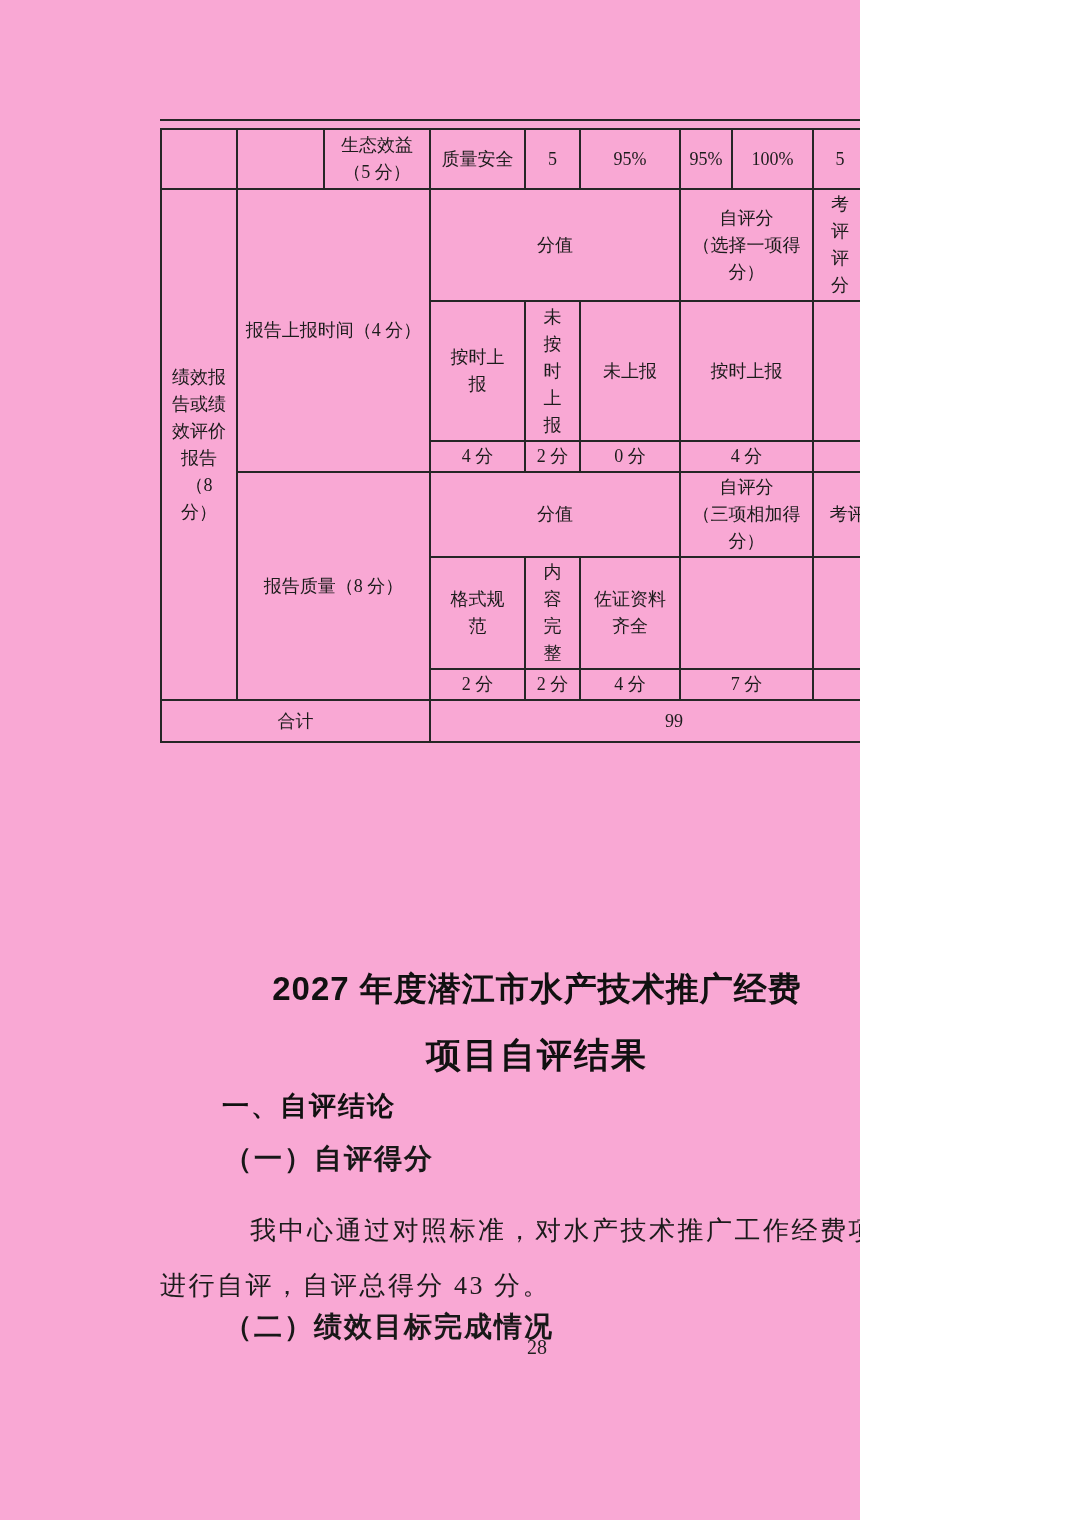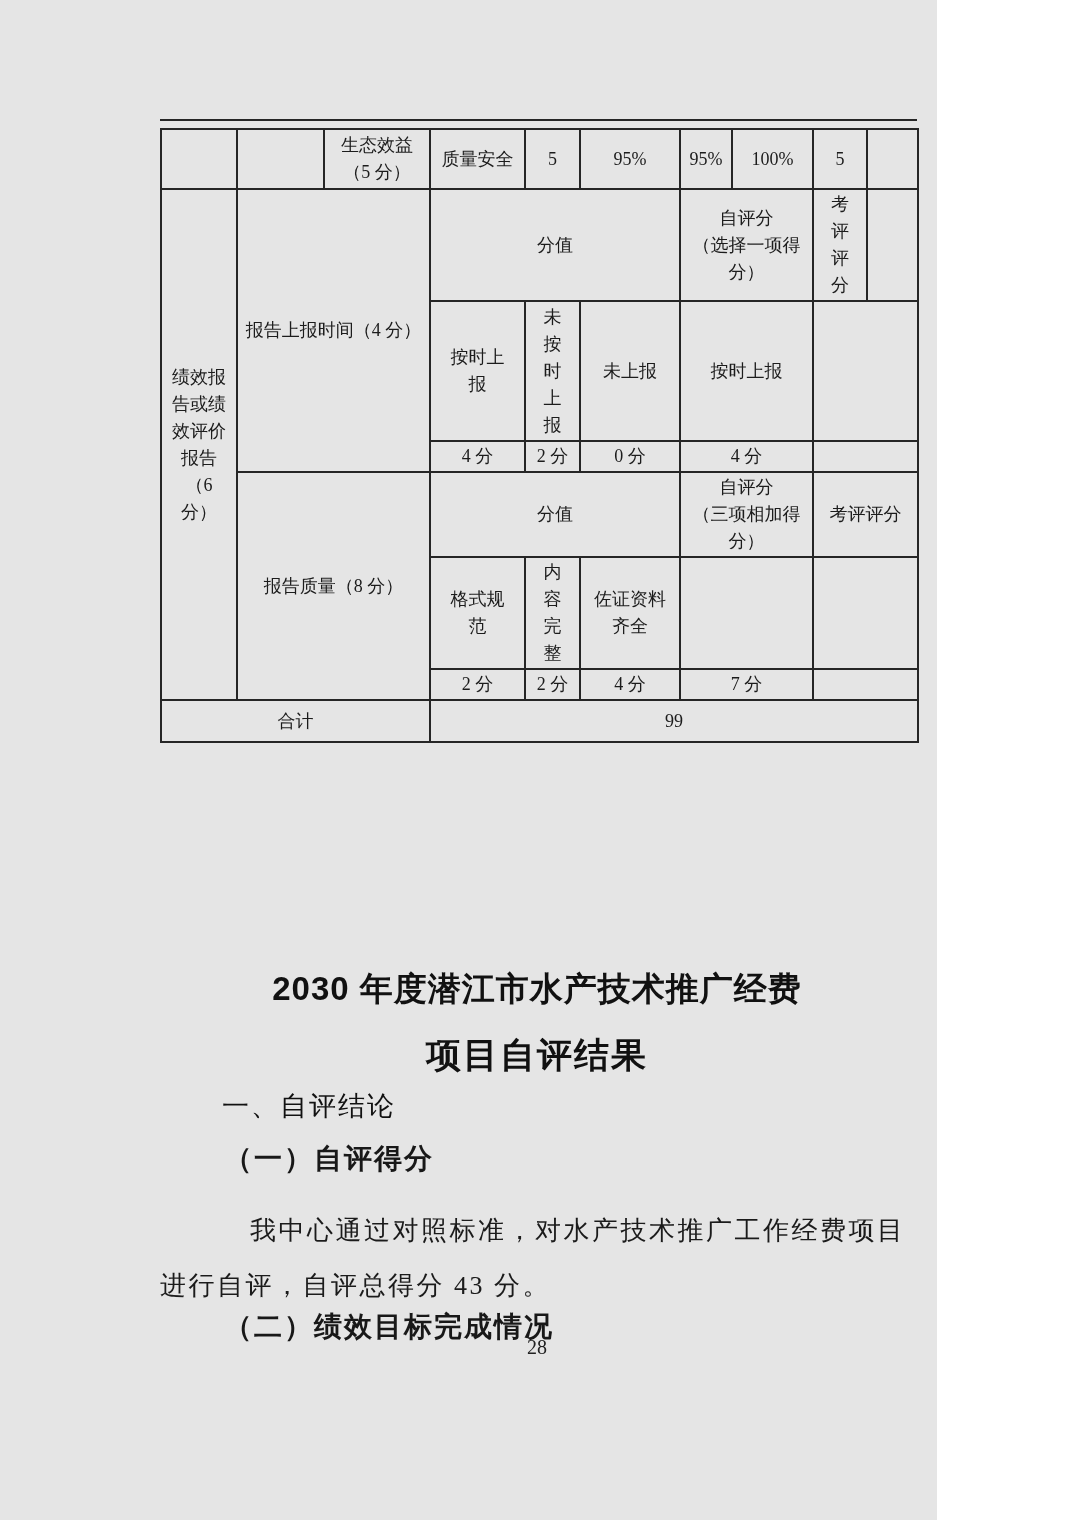--- a/index.html
+++ b/index.html
@@ -4,22 +4,22 @@
 <style>
   * { margin: 0; padding: 0; box-sizing: border-box; }
   html, body { background: #ffffff; }
   body {
     width: 1074px; height: 1520px;
     font-family: "Liberation Serif", "DejaVu Serif", serif;
     color: #1c1c1c;
   }
   .page {
     position: relative;
-    width: 937px; height: 1520px;
-    background: #e5e5e5;
+    width: 860px; height: 1520px;
+    background: #f9a8d4;
     overflow: hidden;
   }
 
   
   .top-rule {
     position: absolute;
     left: 160px; top: 119px;
     width: 757px; height: 0;
     border-top: 2px solid #262626;
   }
@@ -69,21 +69,21 @@
     font-weight: 700;
     color: #111;
   }
   .title-1 { top: 967px; font-size: 33px; letter-spacing: 1px; }
   .title-2 { top: 1032px; font-size: 35px; letter-spacing: 2px; }
 
   .h-section {
     position: absolute;
     left: 222px; top: 1088px;
     font-family: "Liberation Sans", "DejaVu Sans", sans-serif;
-    font-weight: 400;
+    font-weight: 700;
     font-size: 27px;
     letter-spacing: 2px;
     color: #111;
   }
   .h-sub {
     position: absolute;
     left: 224px;
     font-weight: 700;
     font-size: 28px;
     letter-spacing: 2px;
@@ -146,21 +146,21 @@
       <td>95%</td>
       <td>100%</td>
       <td>5</td>
       <td></td>
     </tr>
     <tr class="r2">
       <td rowspan="6">绩效报
 告或绩
 效评价
 报告
-（6
+（8
 分）</td>
       <td colspan="2" rowspan="3">报告上报时间（4 分）</td>
       <td colspan="3">分值</td>
       <td colspan="2">自评分
 （选择一项得
 分）</td>
       <td>考
 评
 评
 分</td>
@@ -213,21 +213,21 @@
       <td colspan="2"></td>
     </tr>
     <tr class="r8">
       <td colspan="3">合计</td>
       <td colspan="7">99</td>
     </tr>
   </tbody>
     </table>
 
 
-  <div class="doc-title title-1">2030 年度潜江市水产技术推广经费</div>
+  <div class="doc-title title-1">2027 年度潜江市水产技术推广经费</div>
   <div class="doc-title title-2">项目自评结果</div>
 
   <div class="h-section">一、自评结论</div>
 
   <div class="h-sub h-sub1">（一）自评得分</div>
 
   <div class="body-para">我中心通过对照标准，对水产技术推广工作经费项目
 进行自评，自评总得分 43 分。</div>
 
   <div class="h-sub h-sub2">（二）绩效目标完成情况</div>

